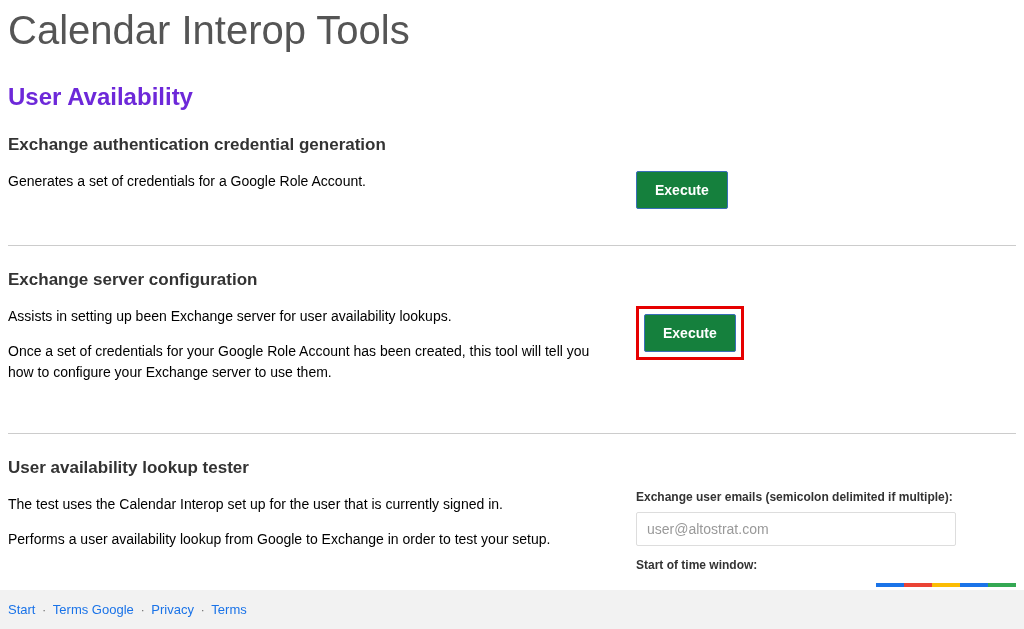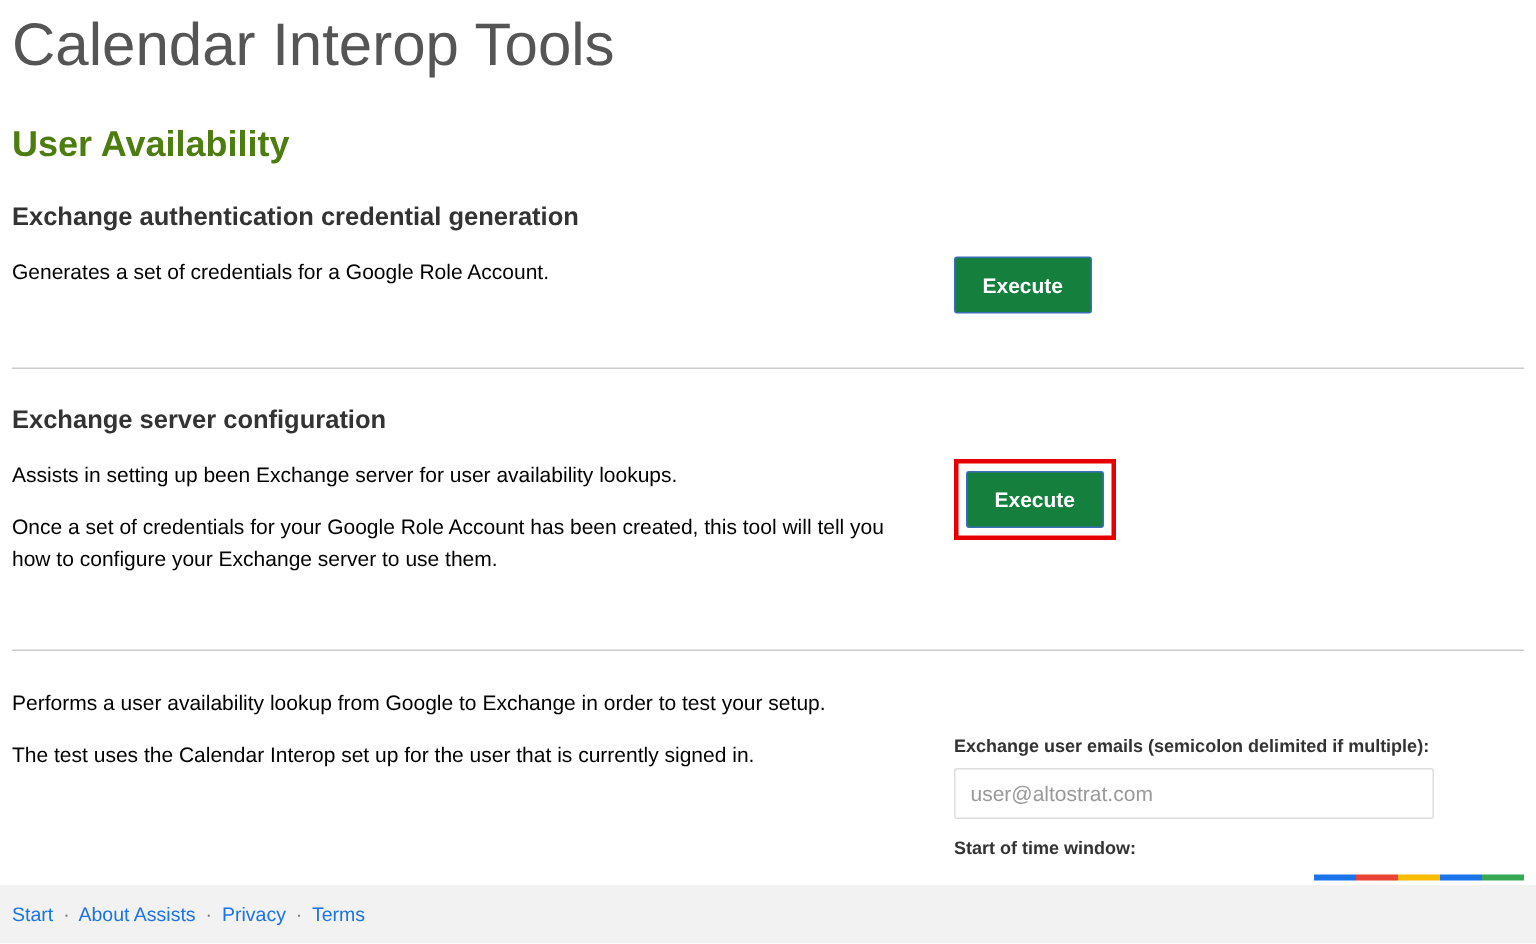--- a/index.html
+++ b/index.html
@@ -22,21 +22,21 @@
     h1.page-title {
       font-size: 40px;
       font-weight: 400;
       color: #555;
       margin: 8px 0 30px 0;
       letter-spacing: 0px;
     }
     h2.section-title {
       font-size: 24px;
       font-weight: 700;
-      color: #4d7c0f;
+      color: #6d28d9;
       margin-bottom: 24px;
     }
     h3.subsection-title {
       font-size: 17px;
       font-weight: 700;
       color: #333;
       margin-bottom: 16px;
     }
     .section {
       display: flex;
@@ -155,40 +155,41 @@
     </div>
     <div class="section-right">
       <span class="highlight-box">
         <button class="execute-btn">Execute</button>
       </span>
     </div>
   </div>
 
   <div class="section">
     <div class="section-left">
+      <h3 class="subsection-title">User availability lookup tester</h3>
+      <p class="desc">The test uses the Calendar Interop set up for the user that is currently signed in.</p>
       <p class="desc">Performs a user availability lookup from Google to Exchange in order to test your setup.</p>
-      <p class="desc">The test uses the Calendar Interop set up for the user that is currently signed in.</p>
     </div>
     <div class="section-right" style="padding-top:32px;">
       <label class="form-label">Exchange user emails (semicolon delimited if multiple):</label>
       <input type="text" class="text-input" value="user@altostrat.com" style="">
       <label class="form-label">Start of time window:</label>
     </div>
   </div>
 </div>
 
 <div class="color-bar">
   <span class="cb1"></span>
     <span class="cb2"></span>
     <span class="cb3"></span>
     <span class="cb4"></span>
     <span class="cb5"></span>
 </div>
 
 <div class="footer">
   <a href="#">Start</a>
   <span class="sep">·</span>
-  <a href="#">About Assists</a>
+  <a href="#">Terms Google</a>
   <span class="sep">·</span>
   <a href="#">Privacy</a>
   <span class="sep">·</span>
   <a href="#">Terms</a>
 </div>
 
 </body></html>

